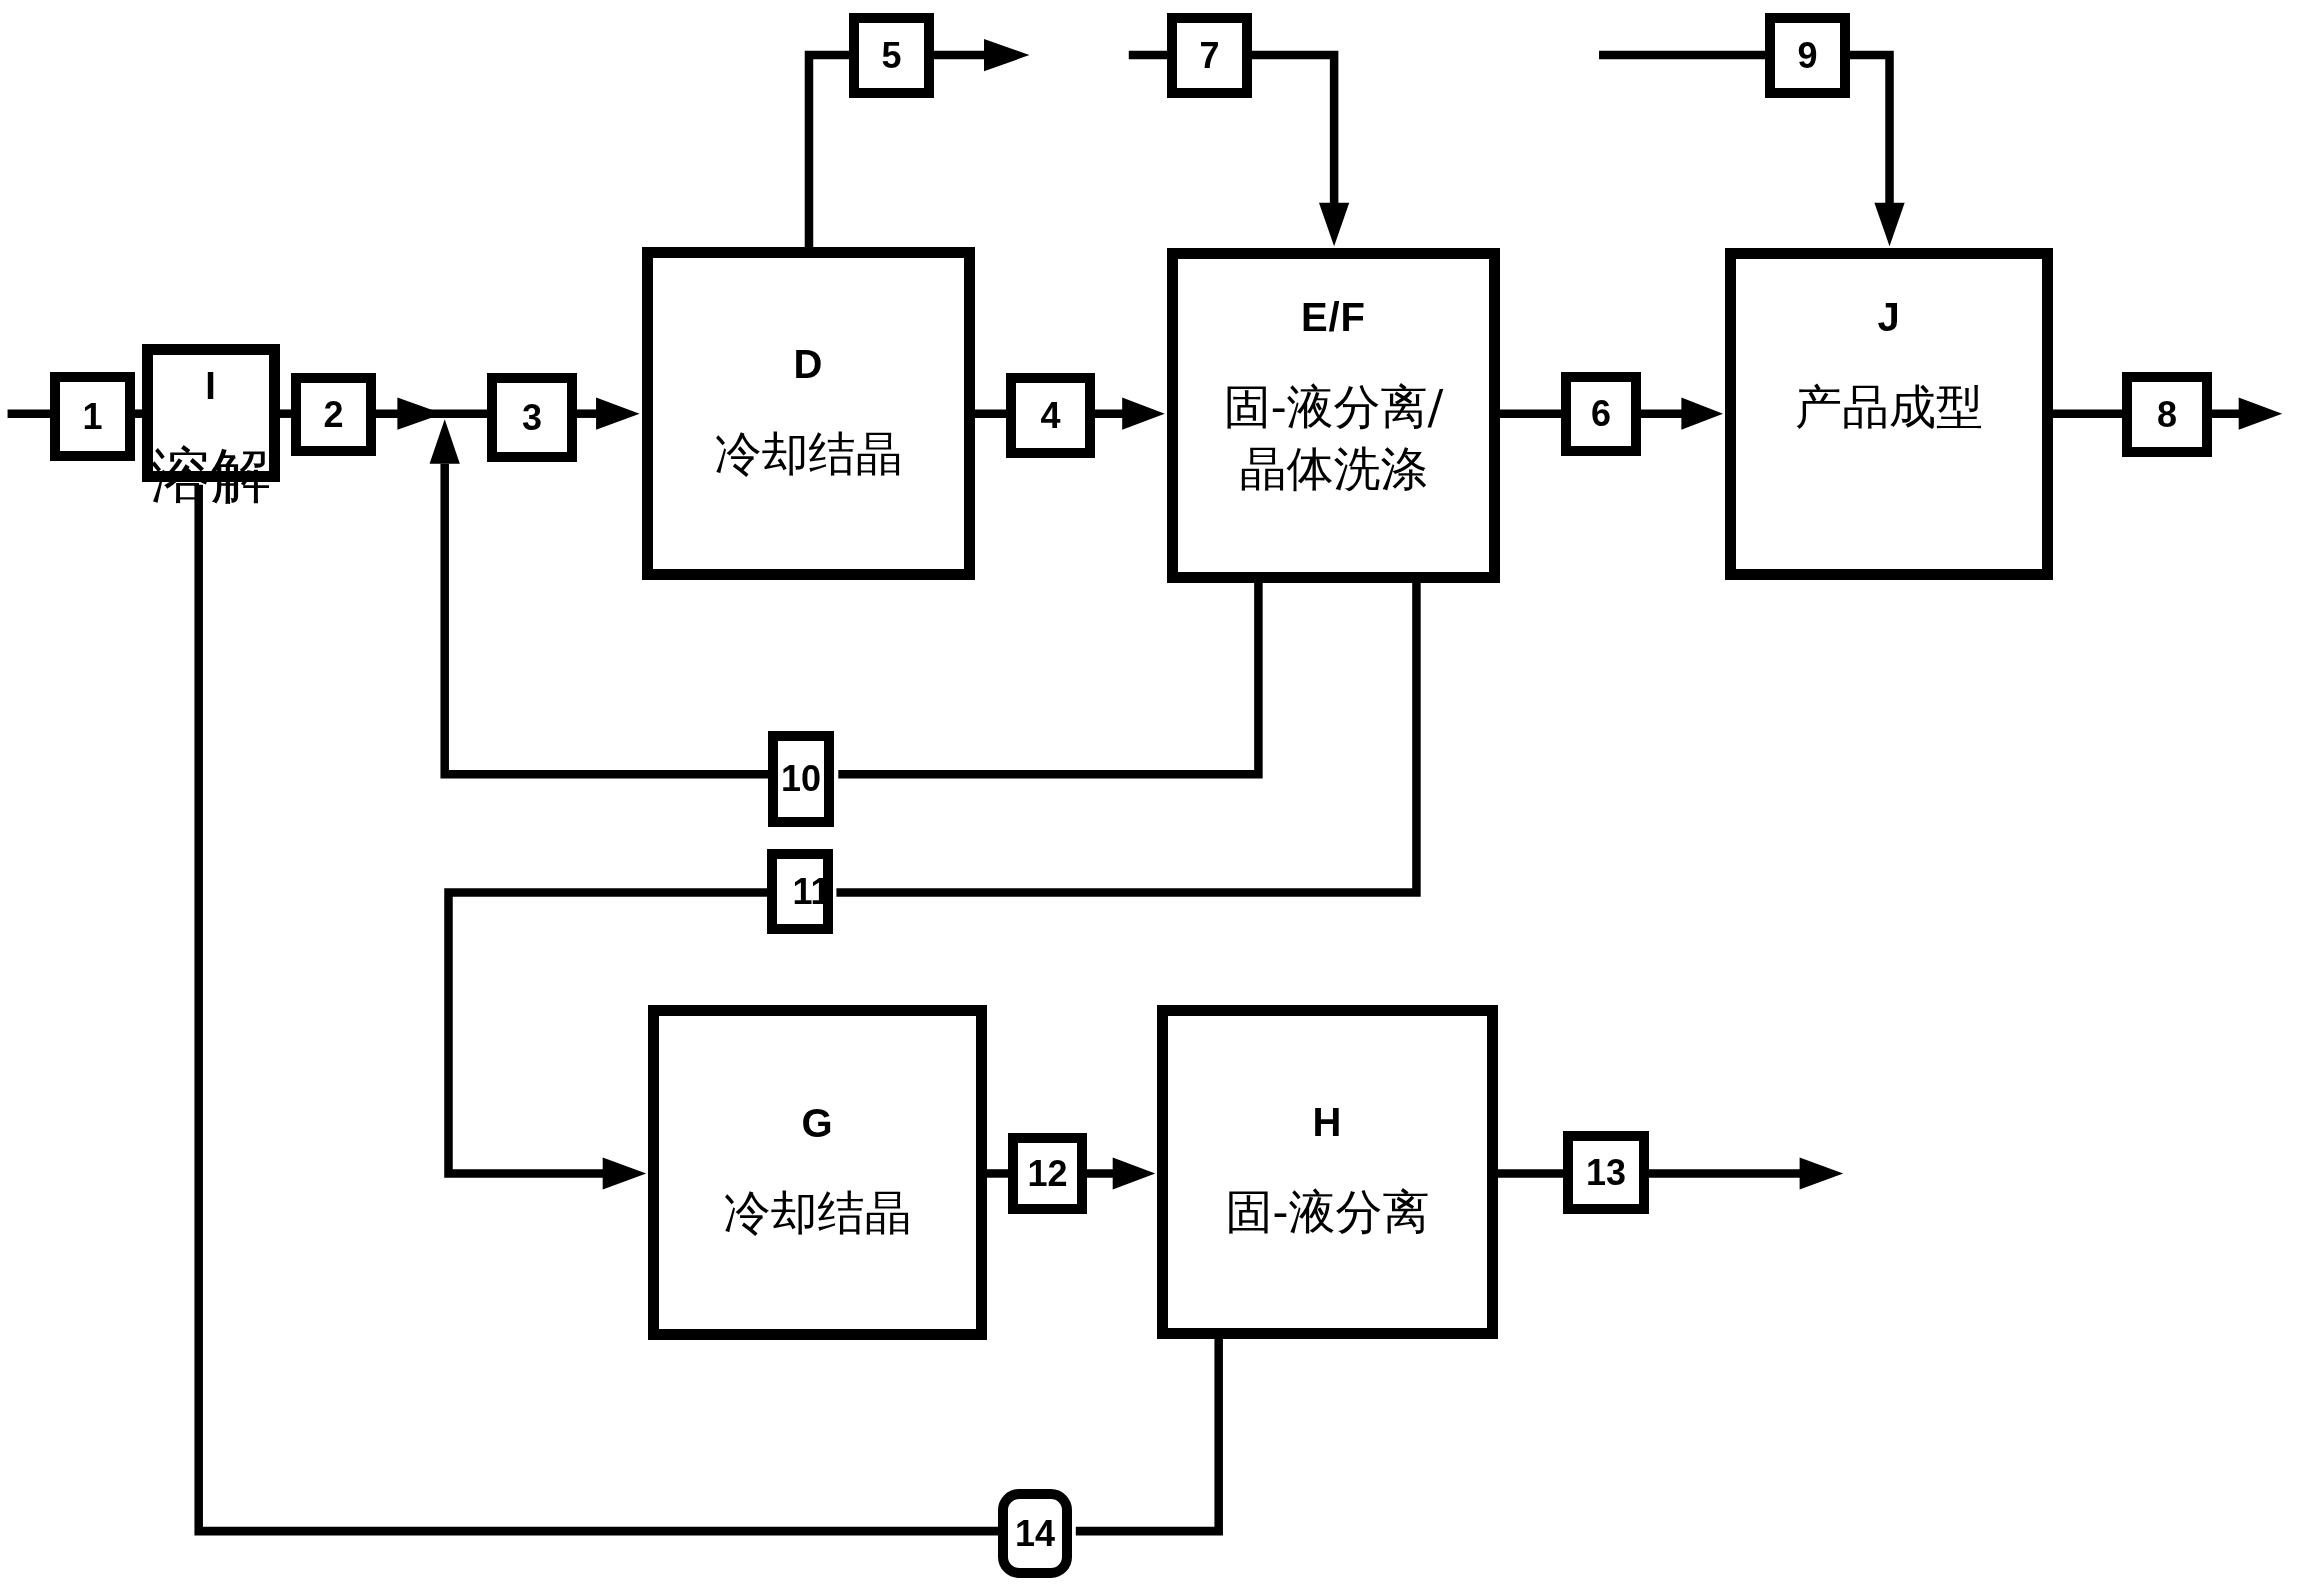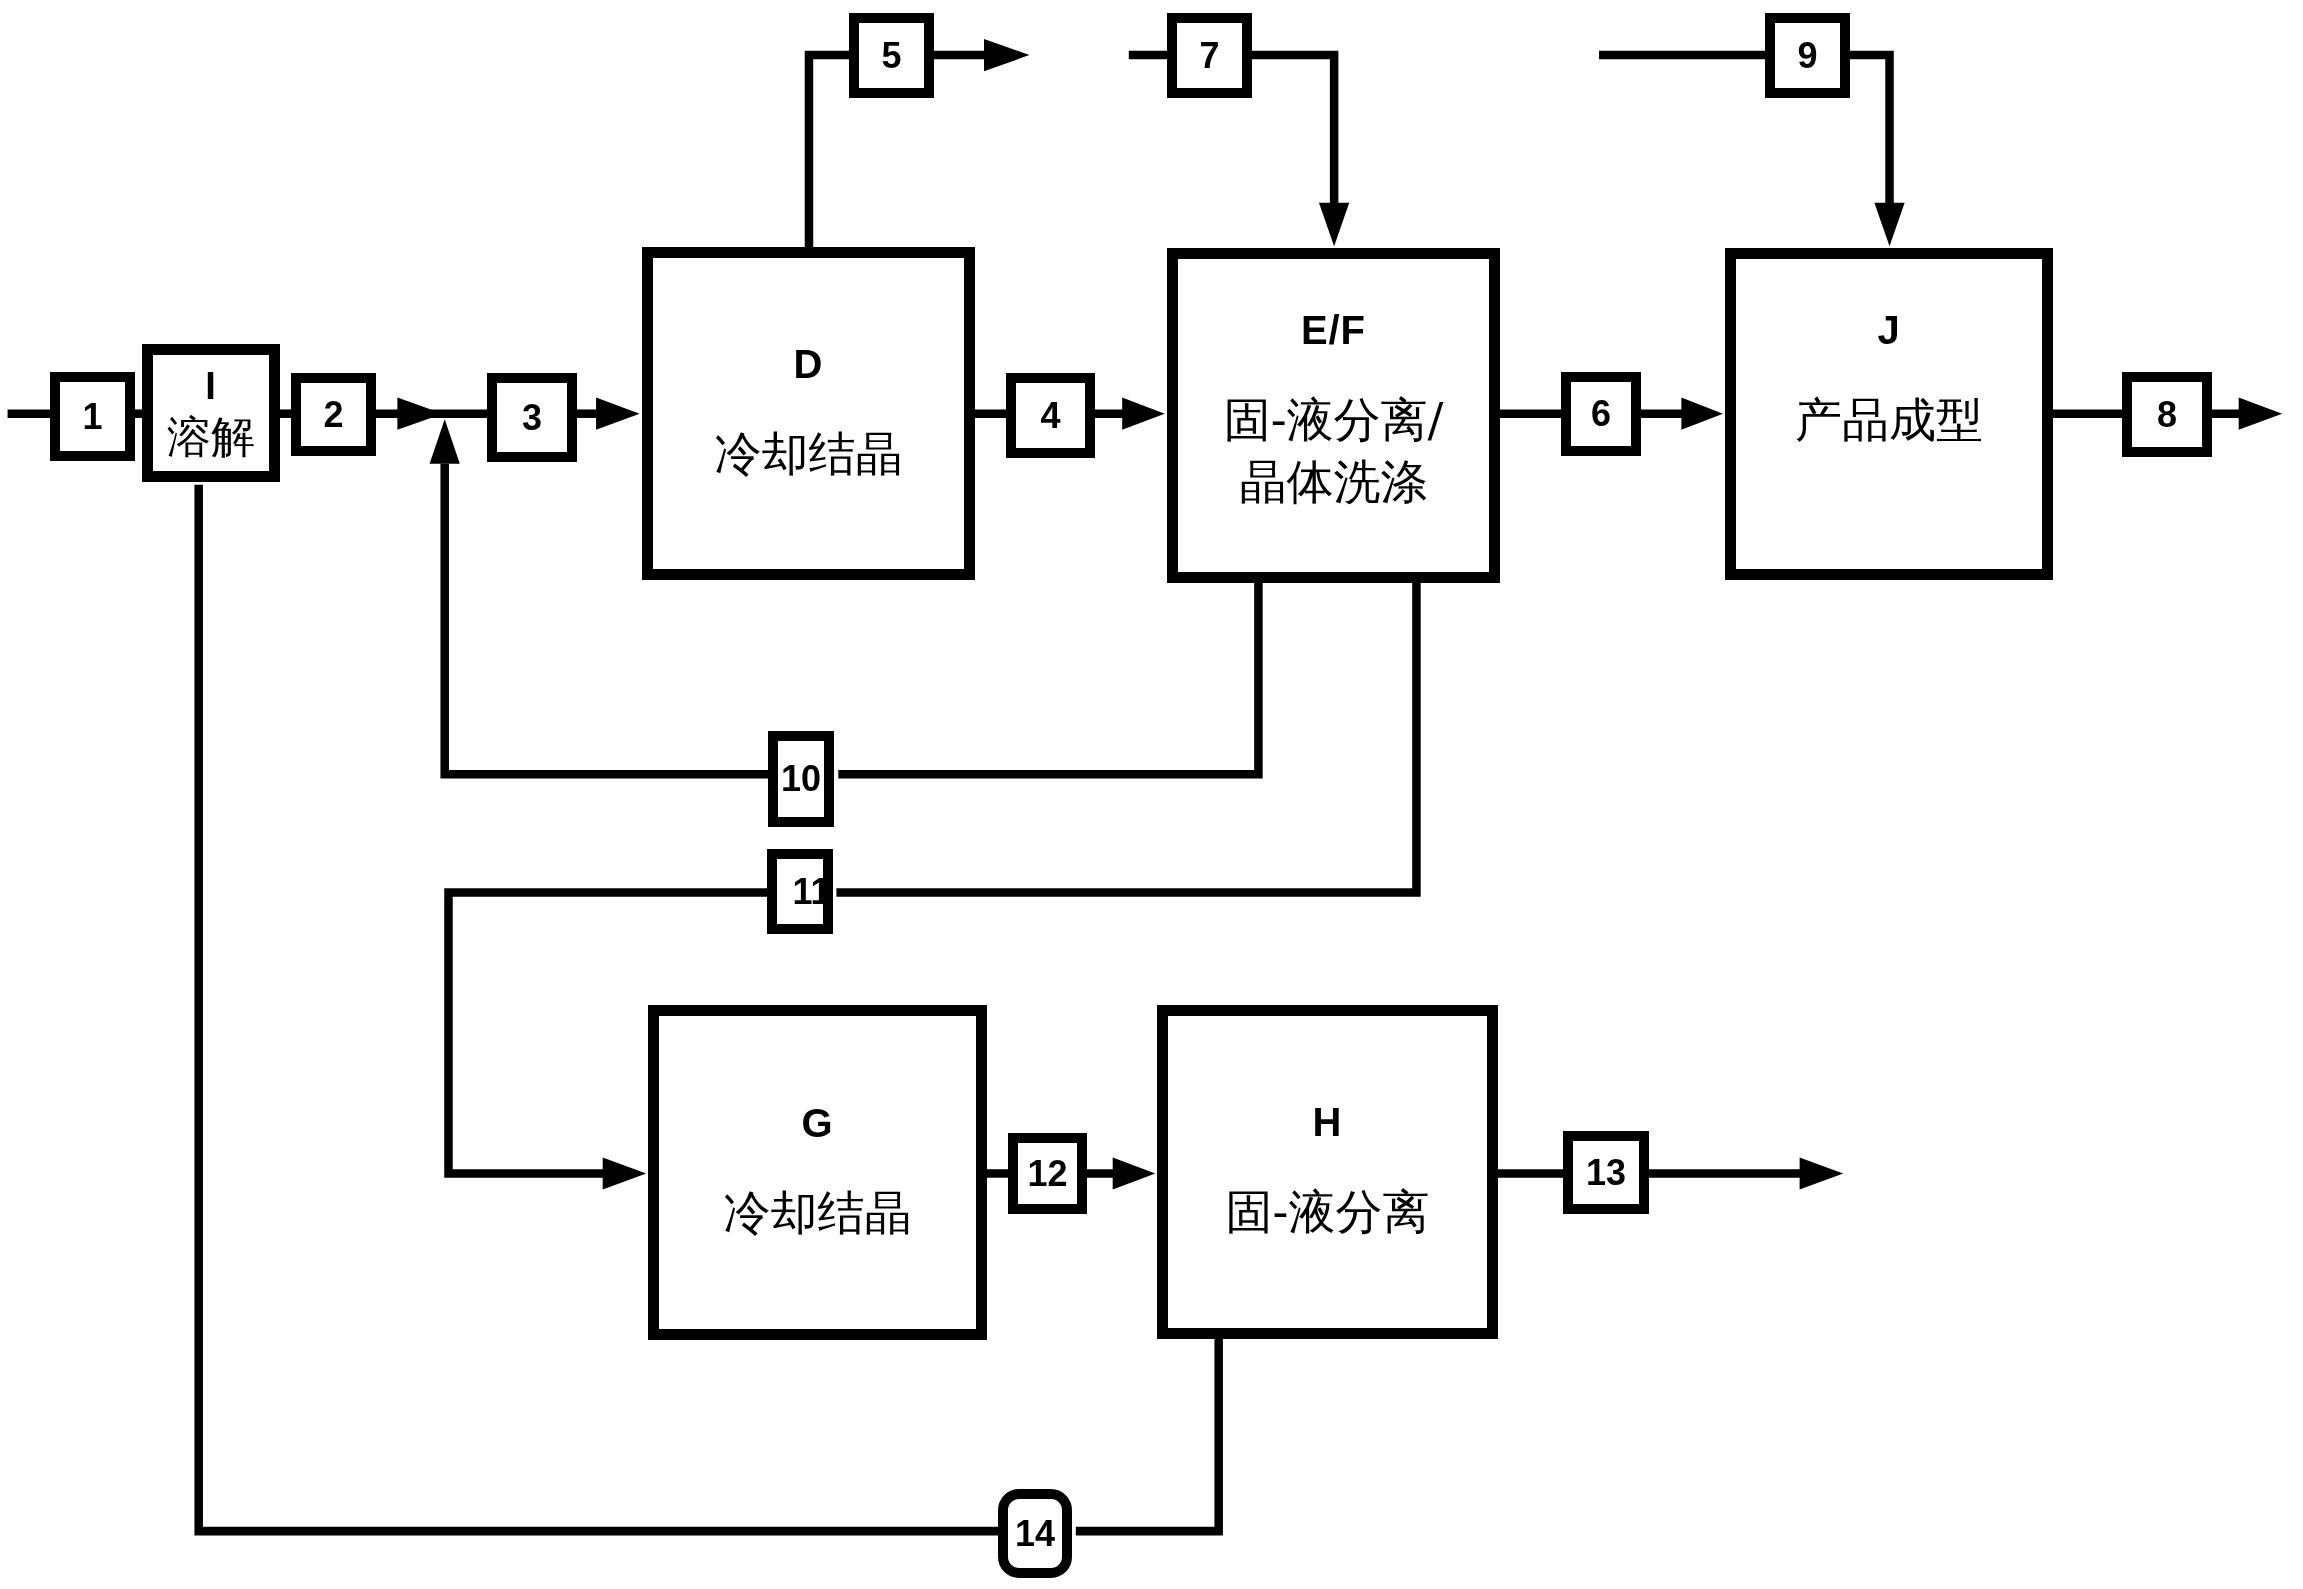--- a/index.html
+++ b/index.html
@@ -36,25 +36,25 @@
     letter-spacing: 0.9px;
   }
   .pbox .cn {
     font-family: "DejaVu Serif", serif;
     font-size: 47px;
     line-height: 1.32;
     white-space: nowrap;
   }
   .pbox-one { justify-content: center; }
   .pbox-one .letter { margin-bottom: 36px; }
-  .pbox-two { padding-top: 49px; }
+  .pbox-two { padding-top: 36px; }
   .pbox-two .letter { margin-bottom: 36px; }
   .ibox { padding-top: 9.5px; }
   .ibox .letter { margin-bottom: 0px; font-size: 38px; }
-  .ibox .cn { font-size: 44px; }
+  .ibox .cn { font-size: 60px; margin-top: 28px; }
   
   .nbox {
     position: absolute;
     box-sizing: border-box;
     border: 10.4px solid #000;
     background: #fff;
     z-index: 2;
     display: flex;
     align-items: center;
     justify-content: center;

